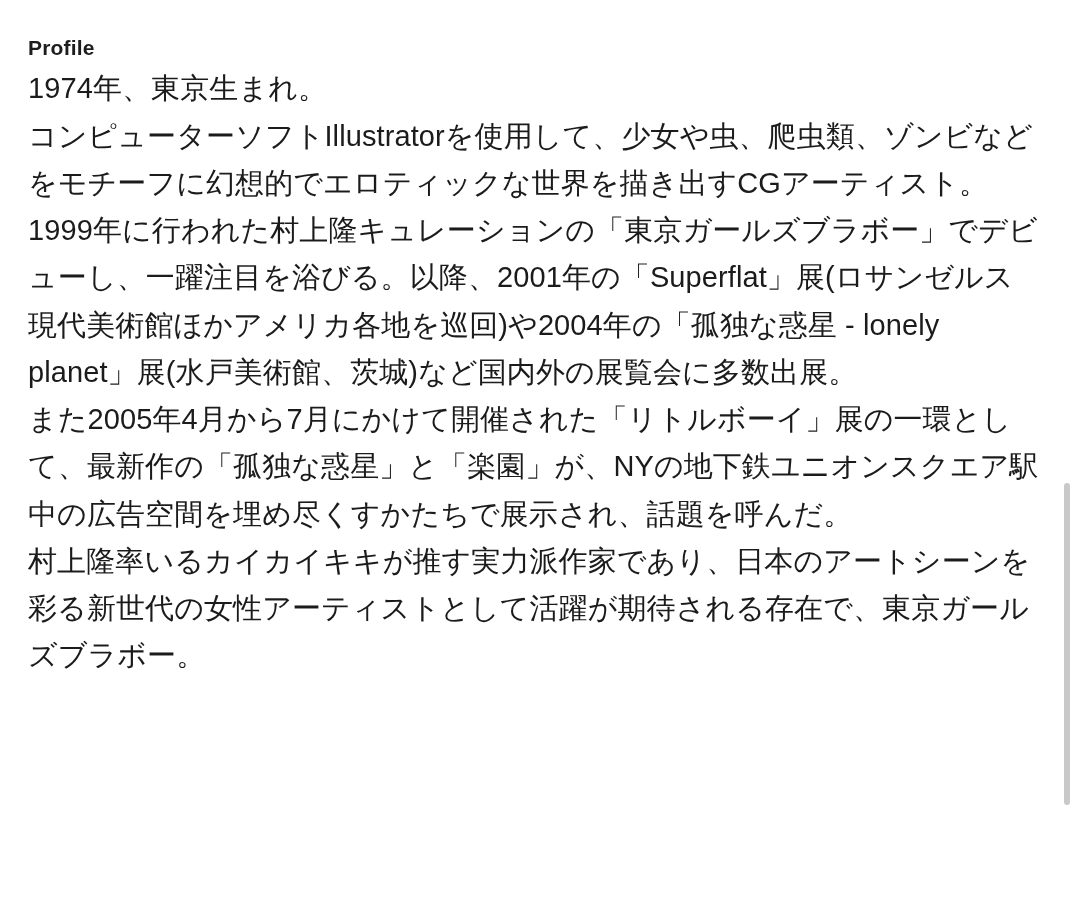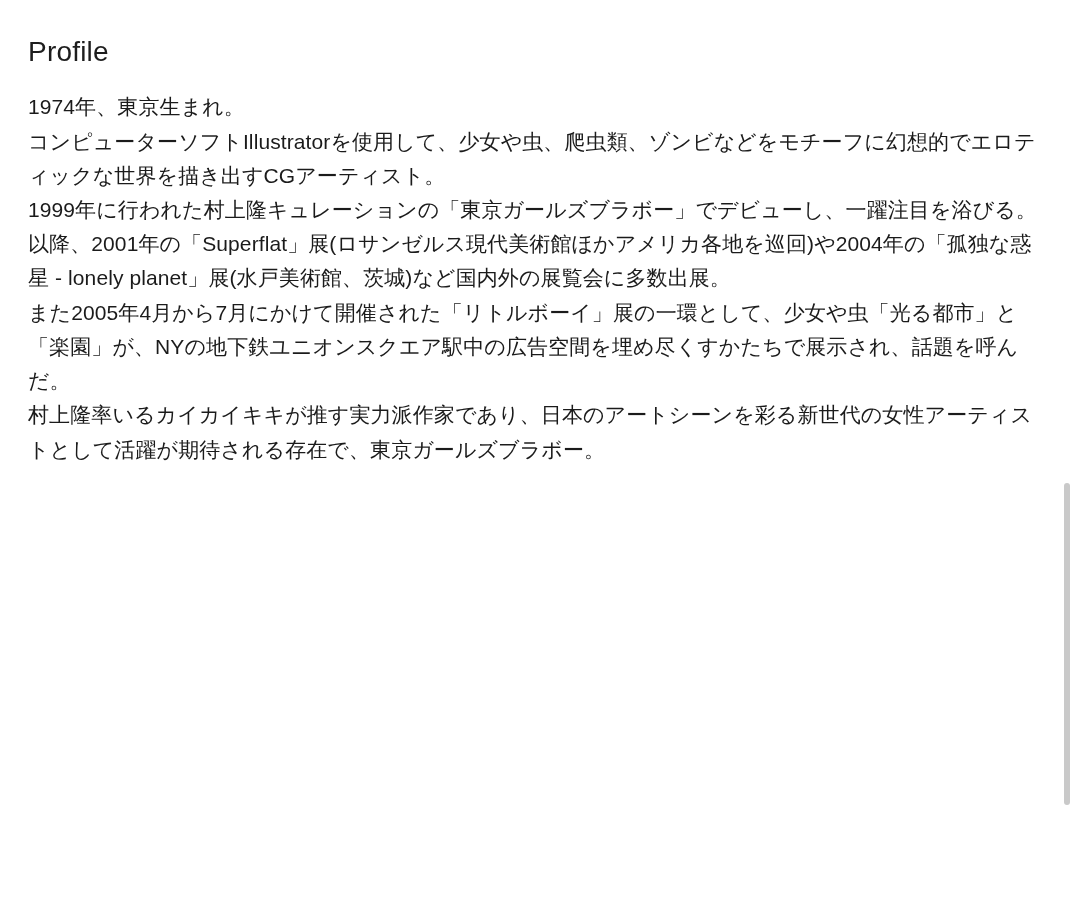--- a/index.html
+++ b/index.html
@@ -16,29 +16,29 @@
     position: relative;
   }
   .page {
     position: relative;
     width: 1080px;
     height: 922px;
     box-sizing: border-box;
     padding: 34px 40px 0 28px;
   }
   .profile-heading {
-    font-size: 28px;
-    font-weight: 400;
+    font-size: 21px;
+    font-weight: 700;
     line-height: 1.3;
     color: #1d1d1d;
-    margin: 0 0 20px 0;
+    margin: 0 0 4px 0;
     letter-spacing: 0.2px;
   }
   .profile-body {
-    font-size: 21px;
+    font-size: 29px;
     line-height: 1.63;
     color: #1b1b1b;
     letter-spacing: 0.1px;
     max-width: 1020px;
   }
   .para {
     margin: 0;
     white-space: pre-wrap;
     word-break: break-word;
   }
@@ -65,21 +65,21 @@
 <body>
 
 <div class="page">
 
   <h1 class="profile-heading">Profile</h1>
 
   <div class="profile-body">
     <p class="para">1974年、東京生まれ。</p>
     <p class="para">コンピューターソフトIllustratorを使用して、少女や虫、爬虫類、ゾンビなどをモチーフに幻想的でエロティックな世界を描き出すCGアーティスト。</p>
     <p class="para">1999年に行われた村上隆キュレーションの「東京ガールズブラボー」でデビューし、一躍注目を浴びる。以降、2001年の「Superflat」展(ロサンゼルス現代美術館ほかアメリカ各地を巡回)や2004年の「孤独な惑星 - lonely planet」展(水戸美術館、茨城)など国内外の展覧会に多数出展。</p>
-    <p class="para">また2005年4月から7月にかけて開催された「リトルボーイ」展の一環として、少女や虫「光る都市」と「楽園」が、NYの地下鉄ユニオンスクエア駅中の広告空間を埋め尽くすかたちで展示され、話題を呼んだ。</p>
+    <p class="para">また2005年4月から7月にかけて開催された「リトルボーイ」展の一環として、最新作の「孤独な惑星」と「楽園」が、NYの地下鉄ユニオンスクエア駅中の広告空間を埋め尽くすかたちで展示され、話題を呼んだ。</p>
     <p class="para">村上隆率いるカイカイキキが推す実力派作家であり、日本のアートシーンを彩る新世代の女性アーティストとして活躍が期待される存在で、東京ガールズブラボー。</p>
   </div>
 
   <div class="scrollbar-track">
     <div class="scrollbar-thumb"></div>
   </div>
 
 </div>
 
 </body></html>

